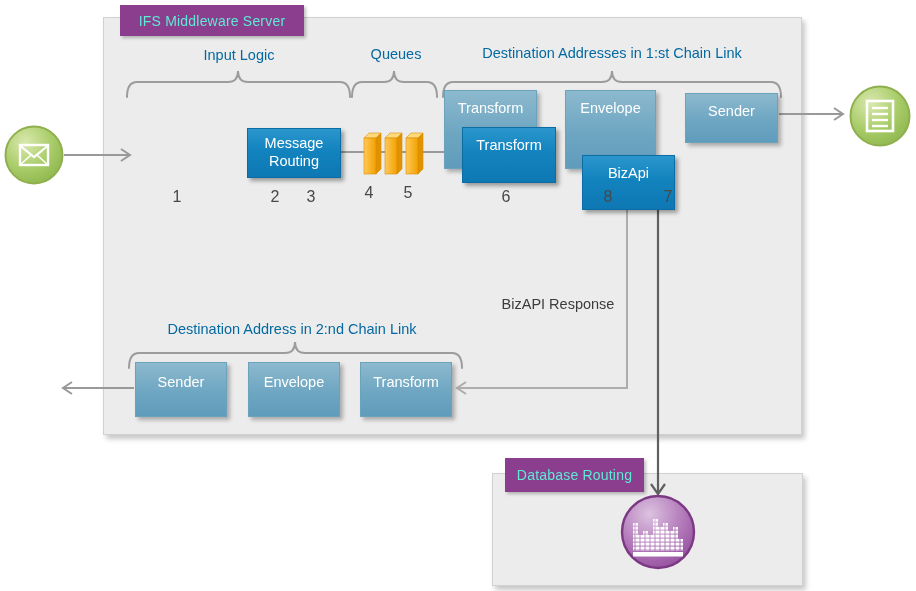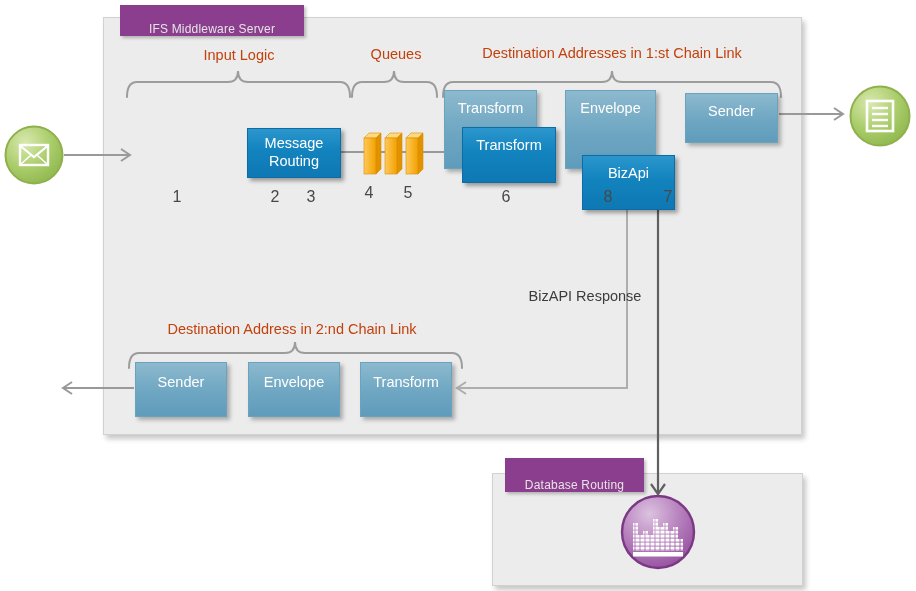--- a/index.html
+++ b/index.html
@@ -4,26 +4,26 @@
 <style>
   html,body{margin:0;padding:0;background:#ffffff;}
   body{font-family:"Liberation Sans","DejaVu Sans",sans-serif;}
   #stage{position:relative;width:916px;height:591px;overflow:hidden;background:#fff;}
 
   .server-box{
     position:absolute;background:#edecec;border:1px solid #d2d0d0;
     box-shadow:3px 4px 5px rgba(0,0,0,.22);
   }
   .purple-label{
-    position:absolute;background:#8b3e8e;color:#e5e5e5;
-    display:flex;align-items:flex-end;justify-content:center;
-    font-size:12px;letter-spacing:.2px;box-shadow:2px 2px 3px rgba(0,0,0,.25);
+    position:absolute;background:#8b3e8e;color:#5eead4;
+    display:flex;align-items:center;justify-content:center;
+    font-size:14px;letter-spacing:.2px;box-shadow:2px 2px 3px rgba(0,0,0,.25);
   }
   .group-label{
-    position:absolute;color:#c2410c;font-size:14.5px;white-space:nowrap;
+    position:absolute;color:#0369a1;font-size:14.5px;white-space:nowrap;
     transform:translateX(-50%);
   }
   .node{
     position:absolute;color:#fff;font-size:14.5px;text-align:center;
     display:flex;align-items:flex-start;justify-content:center;
     padding-top:8px;box-sizing:border-box;line-height:1.25;
   }
   .node.dark{
     background:linear-gradient(180deg,#2b96cd 0%,#1283be 45%,#0e78b3 100%);
     border:1px solid #0c6ca4;box-shadow:3px 3px 4px rgba(0,0,0,.35);
@@ -163,21 +163,21 @@
 
   <div class="step-num" style="left:177px;top:188px;">1</div>
   <div class="step-num" style="left:275px;top:188px;">2</div>
   <div class="step-num" style="left:311px;top:188px;">3</div>
   <div class="step-num" style="left:369px;top:184px;">4</div>
   <div class="step-num" style="left:408px;top:184px;">5</div>
   <div class="step-num" style="left:506px;top:188px;">6</div>
   <div class="step-num" style="left:608px;top:188px;">8</div>
   <div class="step-num" style="left:668px;top:188px;">7</div>
 
-  <div class="annotation" style="left:558px;top:288px;margin-left:27px;">BizAPI Response</div>
+  <div class="annotation" style="left:558px;top:296px;">BizAPI Response</div>
 
   <div class="icon-wrap" style="left:4px;top:125px;">
     <svg width="61" height="61" viewBox="0 0 61 61">
       <defs>
         <radialGradient id="gG1" cx="0.35" cy="0.28" r="0.85">
           <stop offset="0" stop-color="#d9e8ae"></stop>
             <stop offset="0.55" stop-color="#a8cc68"></stop>
             <stop offset="1" stop-color="#8ab24a"></stop>
         </radialGradient>
       </defs>

